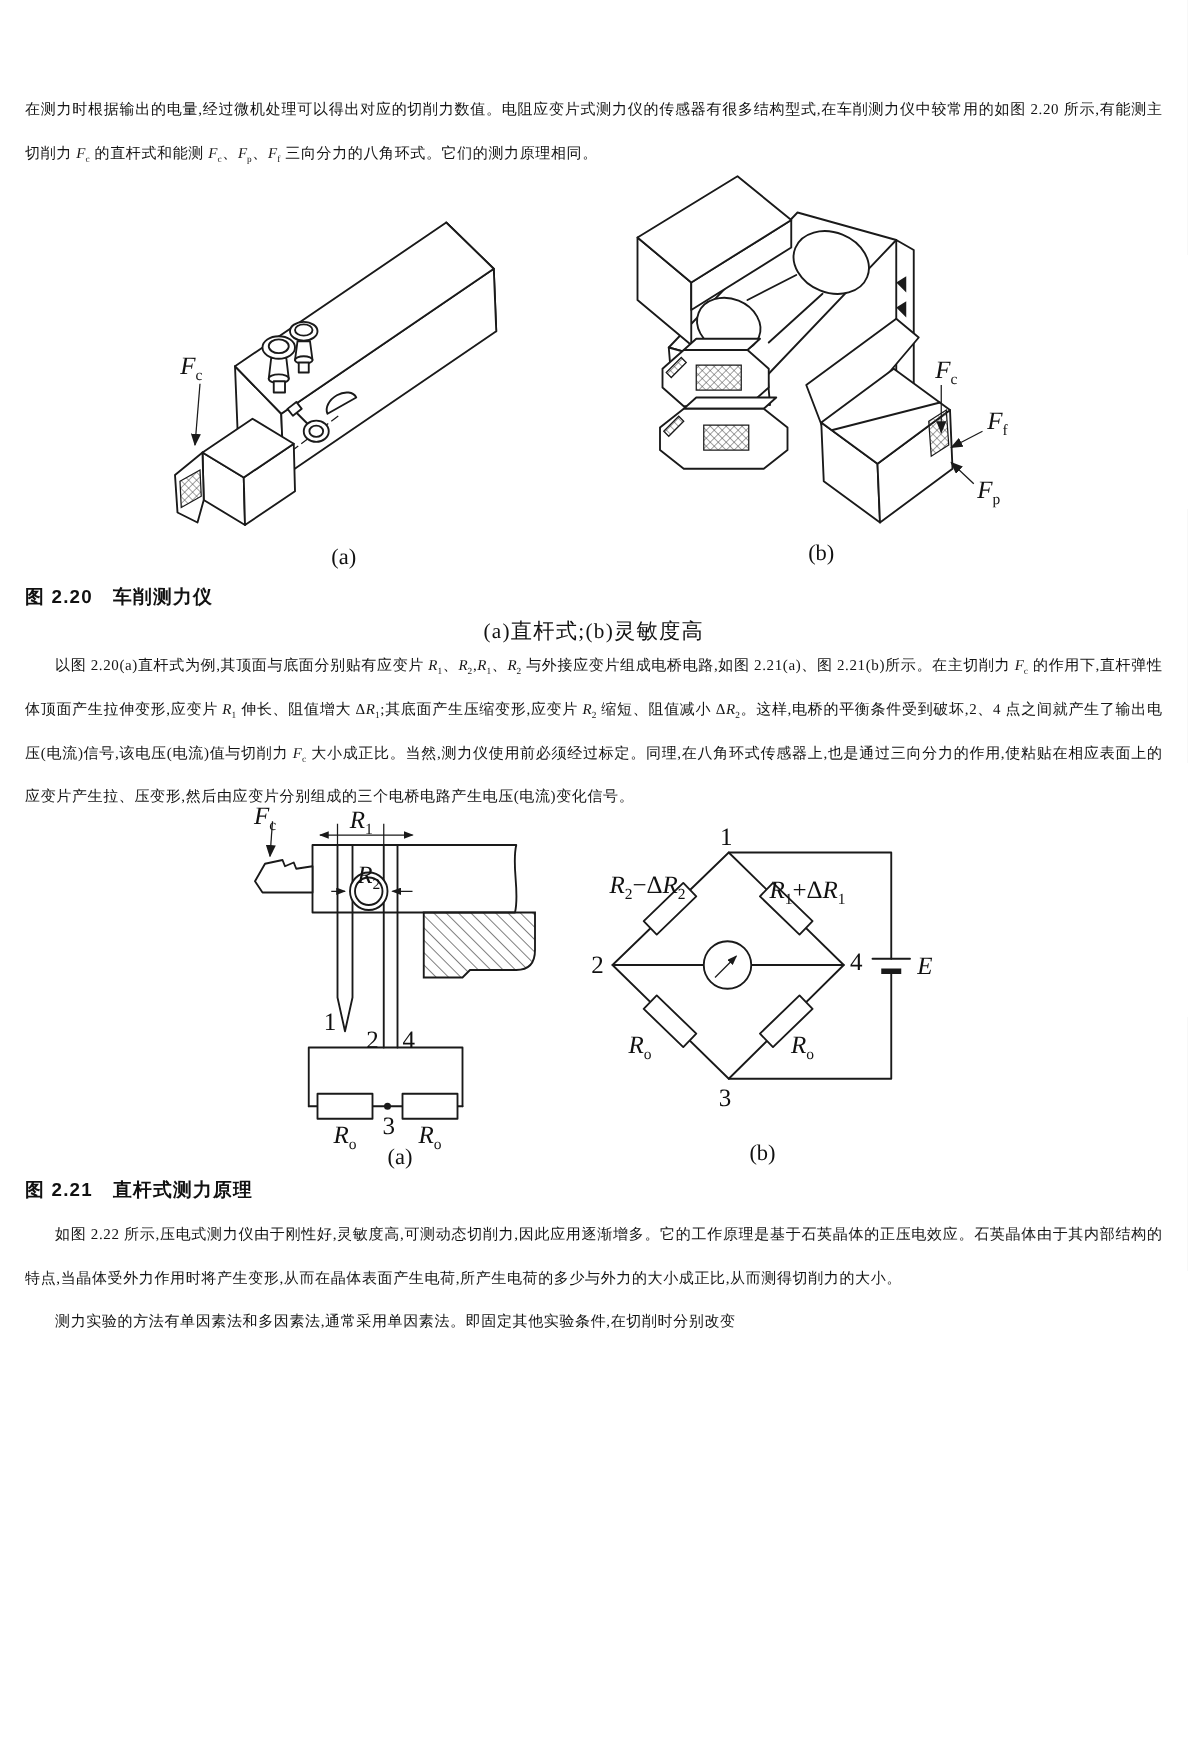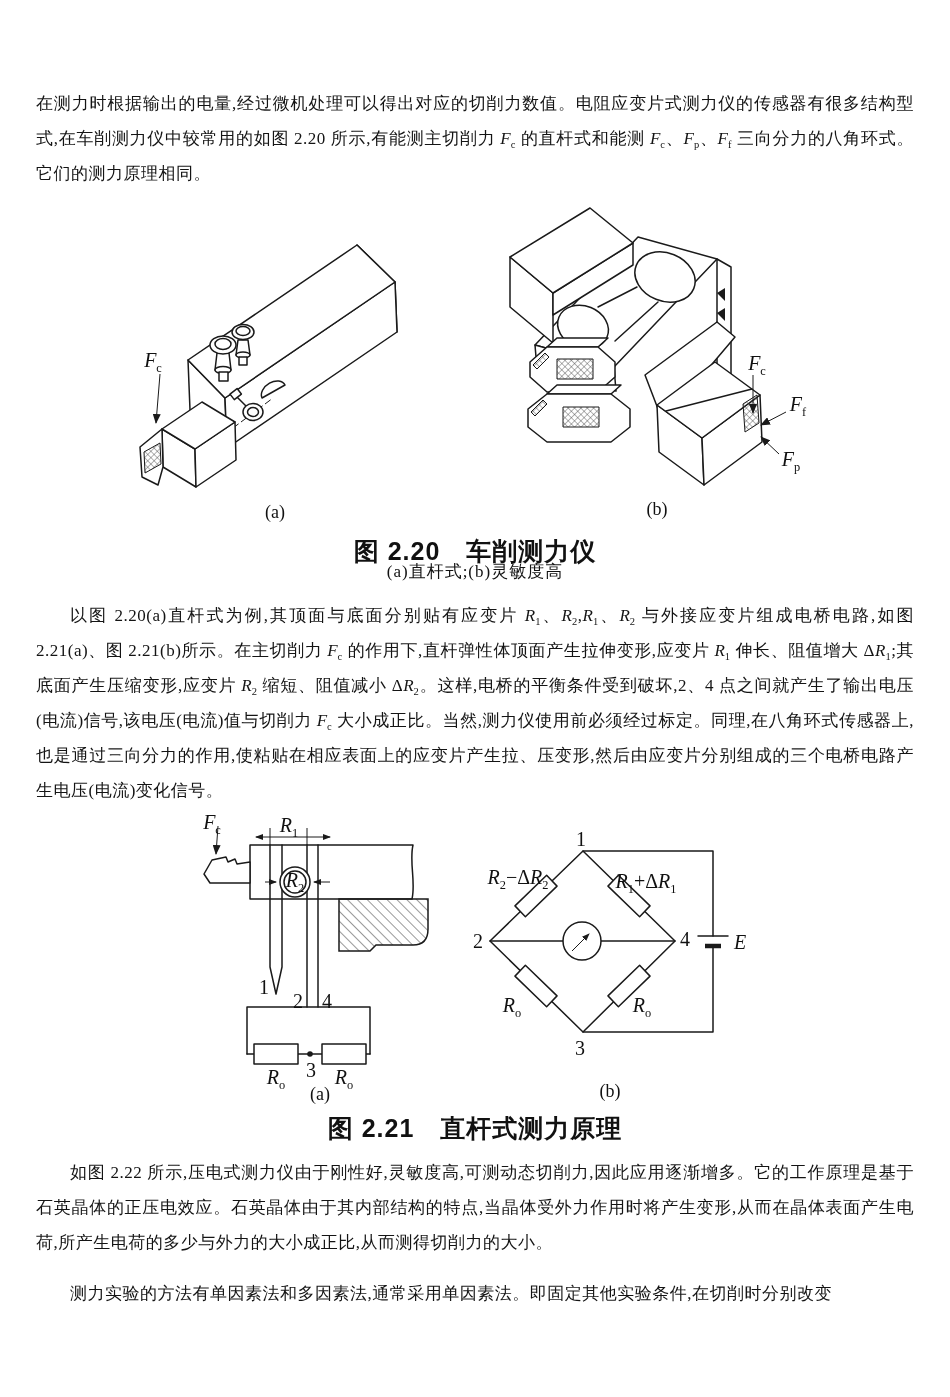--- a/index.html
+++ b/index.html
@@ -5,43 +5,43 @@
   html,body{margin:0;padding:0;background:#f3f3f3;}
   .page{
     position:relative;width:950px;height:1397px;margin:0 auto;
     background:#ffffff;overflow:hidden;
     font-family:"Liberation Serif","DejaVu Serif",serif;
     color:#141414;
     box-sizing:border-box;
     padding:70px 20px 0 20px;
   }
   p.para{
-    margin:16px;font-size:17px;line-height:35px;text-align:justify;
+    margin:0;font-size:12px;line-height:35px;text-align:justify;
     letter-spacing:0.5px;
   }
   p.indent{text-indent:2em;}
   .v{font-family:"Liberation Serif",serif;font-style:italic;letter-spacing:0;}
   sub{font-size:0.62em;line-height:0;}
   figure{margin:0;position:relative;}
   .fig220{height:375px;}
   .fig221{height:315px;}
   .subfig{position:absolute;}
   .subfig svg{display:block;}
   .lbl{
     position:absolute;font-size:20px;line-height:1;white-space:nowrap;
     transform:translateX(-50%);color:#111;
   }
   .sublab{
     position:absolute;font-size:18px;transform:translateX(-50%);
     font-family:"Liberation Serif",serif;color:#111;
   }
   .figcap{
-    position:absolute;left:0;right:0;text-align:center;
+    position:absolute;left:0;right:0;text-align:left;
     font-family:"Liberation Sans","DejaVu Sans",sans-serif;
-    font-weight:bold;font-size:25px;color:#111;letter-spacing:1px;
+    font-weight:bold;font-size:15px;color:#111;letter-spacing:1px;
   }
   .figsubcap{
     position:absolute;left:0;right:0;text-align:center;
     font-size:17px;color:#111;letter-spacing:1px;
   }
   svg *{vector-effect:non-scaling-stroke;}
   .ln{stroke:#1a1a1a;stroke-width:1.5;fill:none;stroke-linejoin:round;stroke-linecap:round;}
   .fw{stroke:#1a1a1a;stroke-width:1.5;fill:#ffffff;stroke-linejoin:round;}
   .thin{stroke:#1a1a1a;stroke-width:1;fill:none;}
   .patch{stroke:#1a1a1a;stroke-width:1;fill:url(#gaugeHatch);}
@@ -224,21 +224,21 @@
           <line class="ln" x1="77" y1="242" x2="84" y2="242"></line>
           <line class="ln" x1="128" y1="242" x2="152" y2="242"></line>
           <line class="ln" x1="196" y1="242" x2="200" y2="242"></line>
           <rect class="fw" x="84" y="232" width="44" height="20"></rect>
           <rect class="fw" x="152" y="232" width="44" height="20"></rect>
           <circle class="dot" cx="140" cy="242" r="2.8"></circle>
         </g>
       </svg>
       <span class="lbl" style="left:42px;top:0px;"><i class="v">F</i><sub>c</sub></span>
       <span class="lbl" style="left:119px;top:3px;"><i class="v">R</i><sub>1</sub></span>
-      <span class="lbl" style="left:125px;top:58px;"><i class="v">R</i><sub>2</sub></span>
+      <span class="lbl" style="left:125px;top:47px;"><i class="v">R</i><sub>2</sub></span>
       <span class="lbl" style="left:94px;top:165px;">1</span>
       <span class="lbl" style="left:128px;top:179px;">2</span>
       <span class="lbl" style="left:157px;top:179px;">4</span>
       <span class="lbl" style="left:141px;top:248px;">3</span>
       <span class="lbl" style="left:106px;top:255px;"><i class="v">R</i><sub>o</sub></span>
       <span class="lbl" style="left:174px;top:255px;"><i class="v">R</i><sub>o</sub></span>
       <span class="sublab" style="left:150px;top:272px;">(a)</span>
     </div>
 
     <div class="subfig" style="left:430px;top:-5px;width:310px;height:290px;">

